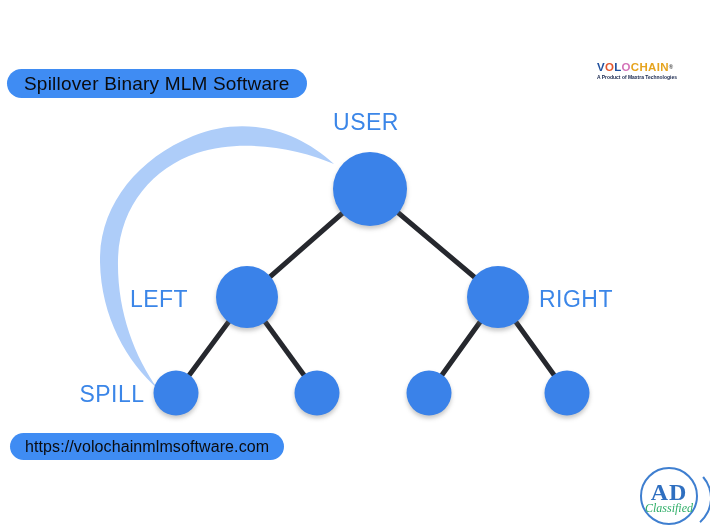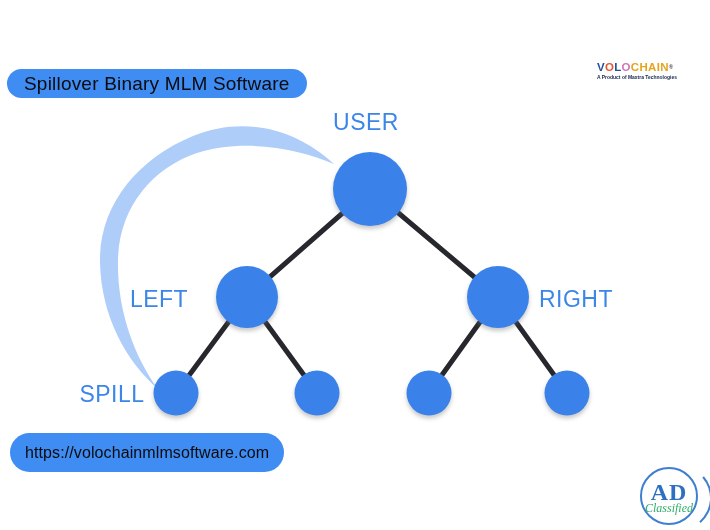--- a/index.html
+++ b/index.html
@@ -8,21 +8,21 @@
     background:var(--page_bg,#fff);
     font-family:"Liberation Sans",sans-serif;
   }
   
   .pill{
     position:absolute;display:flex;align-items:center;
     background:var(--pill_bg,#3f8cf3);border-radius:20px;
     color:var(--pill_text,#0b0b0d);font-weight:400;white-space:nowrap;
   }
   #title-pill{left:7px;top:69px;height:29px;padding:0 17px;font-size:19px;letter-spacing:.2px;}
-  #url-pill{left:10px;top:433px;height:27px;padding:6px 15px;font-size:16px;letter-spacing:.1px;}
+  #url-pill{left:10px;top:433px;height:27px;padding:0 15px;font-size:16px;letter-spacing:.1px;}
   
   #tree-svg{position:absolute;left:0;top:0;}
   .edge{stroke:var(--edge_dark,#26282e);stroke-width:5;stroke-linecap:round;}
   .node{fill:var(--node_blue,#3a82e9);}
   #node-layer{filter:drop-shadow(0 3px 2px rgba(110,110,110,.38));}
   .spill-arc{fill:var(--spill_arc,#aecdf9);}
   
   .tree-label{
     position:absolute;transform:translateX(-50%);
     color:var(--label_blue,#3b86e8);font-size:23px;font-weight:400;

